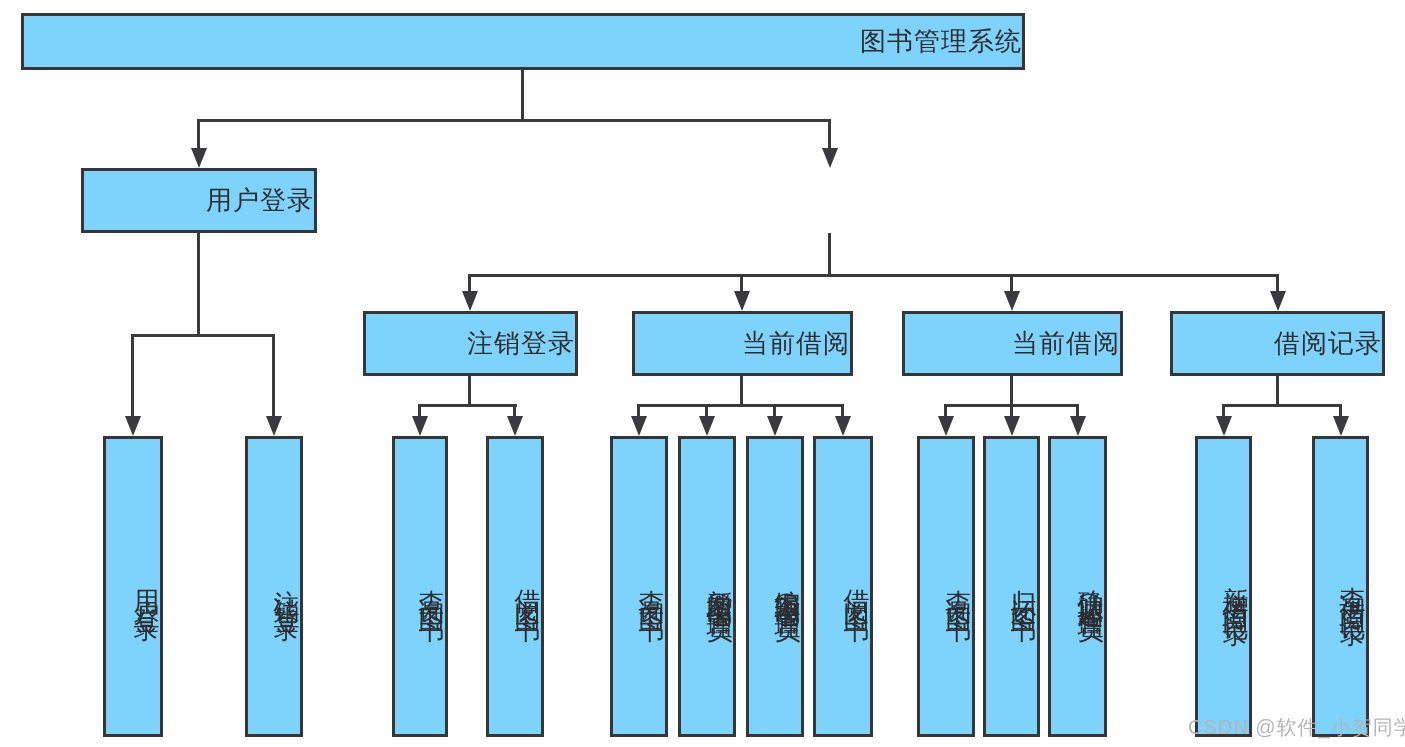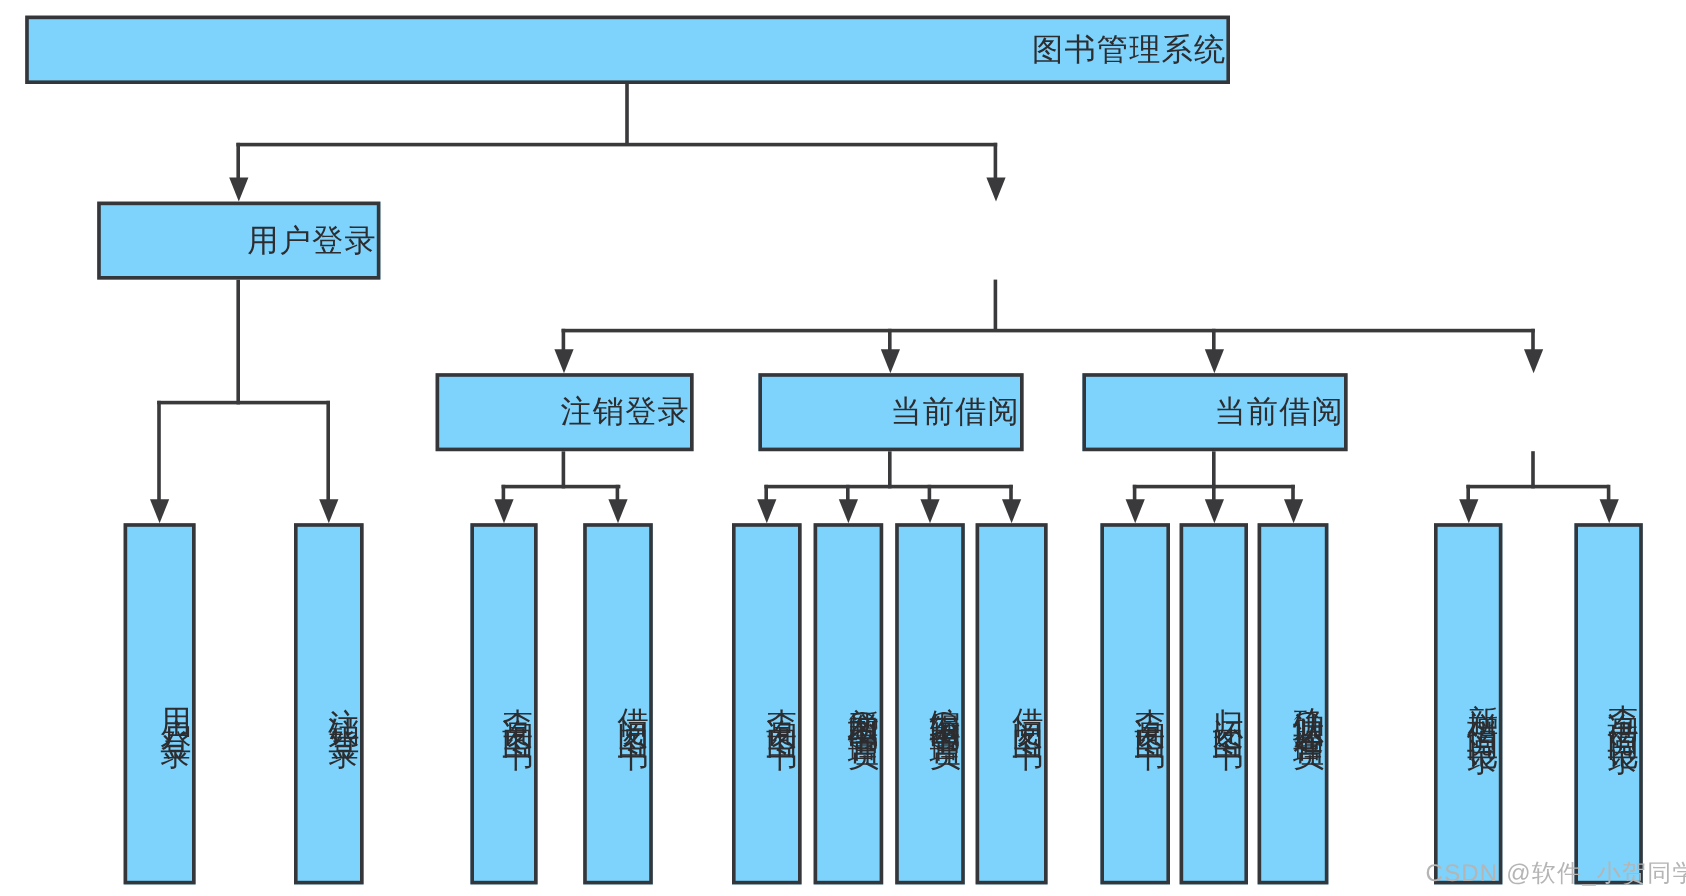--- a/index.html
+++ b/index.html
@@ -80,20 +80,23 @@
   </div>
 
   <div class="box" style="left:363px;top:311px;width:215px;height:65px">
     <span class="lbl">注销登录</span>
   </div>
   <div class="box" style="left:632px;top:311px;width:221px;height:65px">
     <span class="lbl">当前借阅</span>
   </div>
   <div class="box" style="left:902px;top:311px;width:221px;height:65px">
     <span class="lbl">当前借阅</span>
+  </div>
+  <div class="box" style="left:1170px;top:311px;width:215px;height:65px">
+    <span class="lbl">借阅记录</span>
   </div>
 
   <div>
     <i class="vl" style="left:468px;top:376px;height:31px"></i>
     <i class="hl" style="left:418px;top:404px;width:99px"></i>
     <i class="vl" style="left:418px;top:404px;height:14px"></i>
     <i class="ah" style="left:412px;top:416px"></i>
     <i class="vl" style="left:513px;top:404px;height:14px"></i>
     <i class="ah" style="left:507px;top:416px"></i>
   </div>

